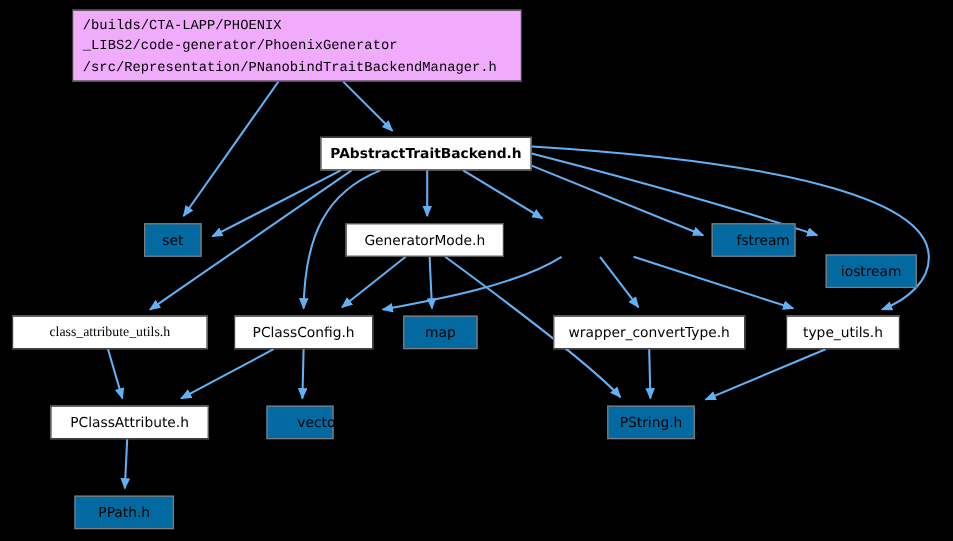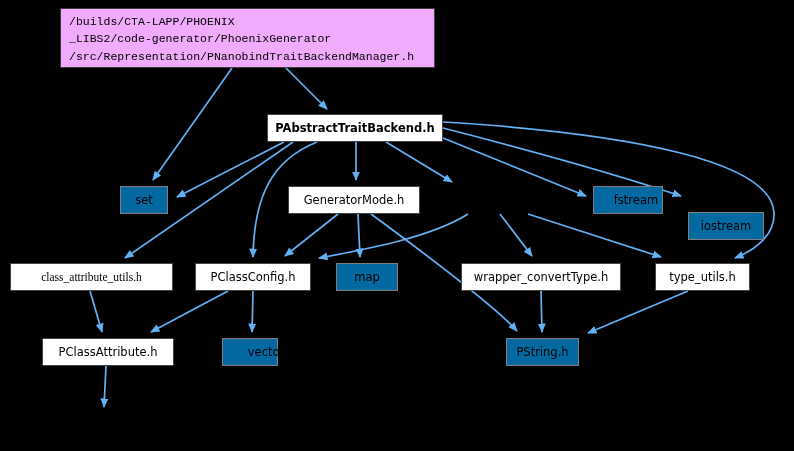--- a/index.html
+++ b/index.html
@@ -77,14 +77,15 @@
   <div id="n-fstream" class="node system-node">fstream</div>
   <div id="n-iostream" class="node system-node">iostream</div>
   <div id="n-classattr" class="node header-node">class_attribute_utils.h</div>
   <div id="n-pclassconfig" class="node header-node">PClassConfig.h</div>
   <div id="n-map" class="node system-node">map</div>
   <div id="n-wrapconv" class="node header-node">wrapper_convertType.h</div>
   <div id="n-typeutils" class="node header-node">type_utils.h</div>
   <div id="n-pclassattribute" class="node header-node">PClassAttribute.h</div>
   <div id="n-vector" class="node system-node">vector</div>
   <div id="n-pstring" class="node system-node">PString.h</div>
+  <div id="n-ppath" class="node system-node">PPath.h</div>
 
 </div>
 
 </body></html>

